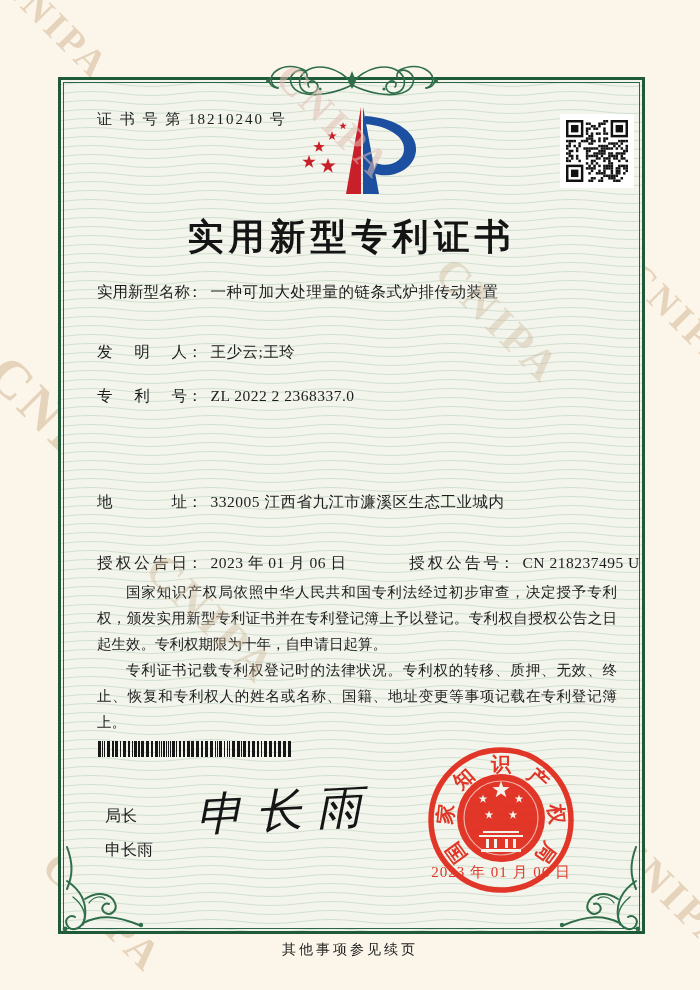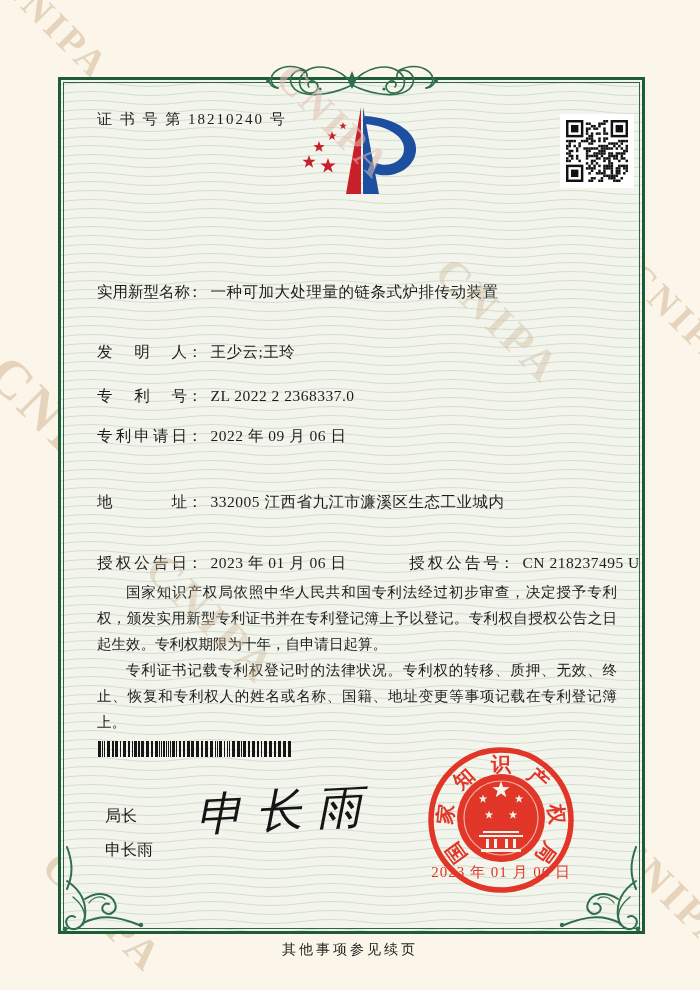--- a/index.html
+++ b/index.html
@@ -320,32 +320,30 @@
       <rect x="2.48" y="2.48" width="12.4" height="12.4" fill="#fff"></rect>
       <rect x="4.96" y="4.96" width="7.4399999999999995" height="7.4399999999999995" fill="#111"></rect>
       <rect x="44.64" y="0" width="17.36" height="17.36" fill="#111"></rect>
       <rect x="47.12" y="2.48" width="12.4" height="12.4" fill="#fff"></rect>
       <rect x="49.6" y="4.96" width="7.4399999999999995" height="7.4399999999999995" fill="#111"></rect>
       <rect x="0" y="44.64" width="17.36" height="17.36" fill="#111"></rect>
       <rect x="2.48" y="47.12" width="12.4" height="12.4" fill="#fff"></rect>
       <rect x="4.96" y="49.6" width="7.4399999999999995" height="7.4399999999999995" fill="#111"></rect>
     </svg>
 
+  <div class="title">实用新型专利证书</div>
 
   <div class="field" style="top:202px;">
     <span class="flabel">实用新型名称</span><span class="fcolon">：</span><span class="fvalue">一种可加大处理量的链条式炉排传动装置</span>
   </div>
   <div class="field" style="top:262px;">
     <span class="flabel">发明人</span><span class="fcolon">：</span><span class="fvalue">王少云;王玲</span>
   </div>
   <div class="field" style="top:306px;">
     <span class="flabel">专利号</span><span class="fcolon">：</span><span class="fvalue">ZL 2022 2 2368337.0</span>
-  </div>
-  <div class="field" style="top:346px;">
-    <span class="flabel">专利申请日</span><span class="fcolon">：</span><span class="fvalue">2022 年 09 月 06 日</span>
   </div>
   <div class="field" style="top:412px;">
     <span class="flabel">地址</span><span class="fcolon">：</span><span class="fvalue">332005 江西省九江市濂溪区生态工业城内</span>
   </div>
   <div class="field" style="top:473px; width:540px;">
     <span>
       <span class="flabel">授权公告日</span><span class="fcolon">：</span><span class="fvalue">2023 年 01 月 06 日</span>
     </span>
     <span class="grant2">
       <span class="flabel">授权公告号</span><span class="fcolon">：</span><span class="fvalue">CN 218237495 U</span>

